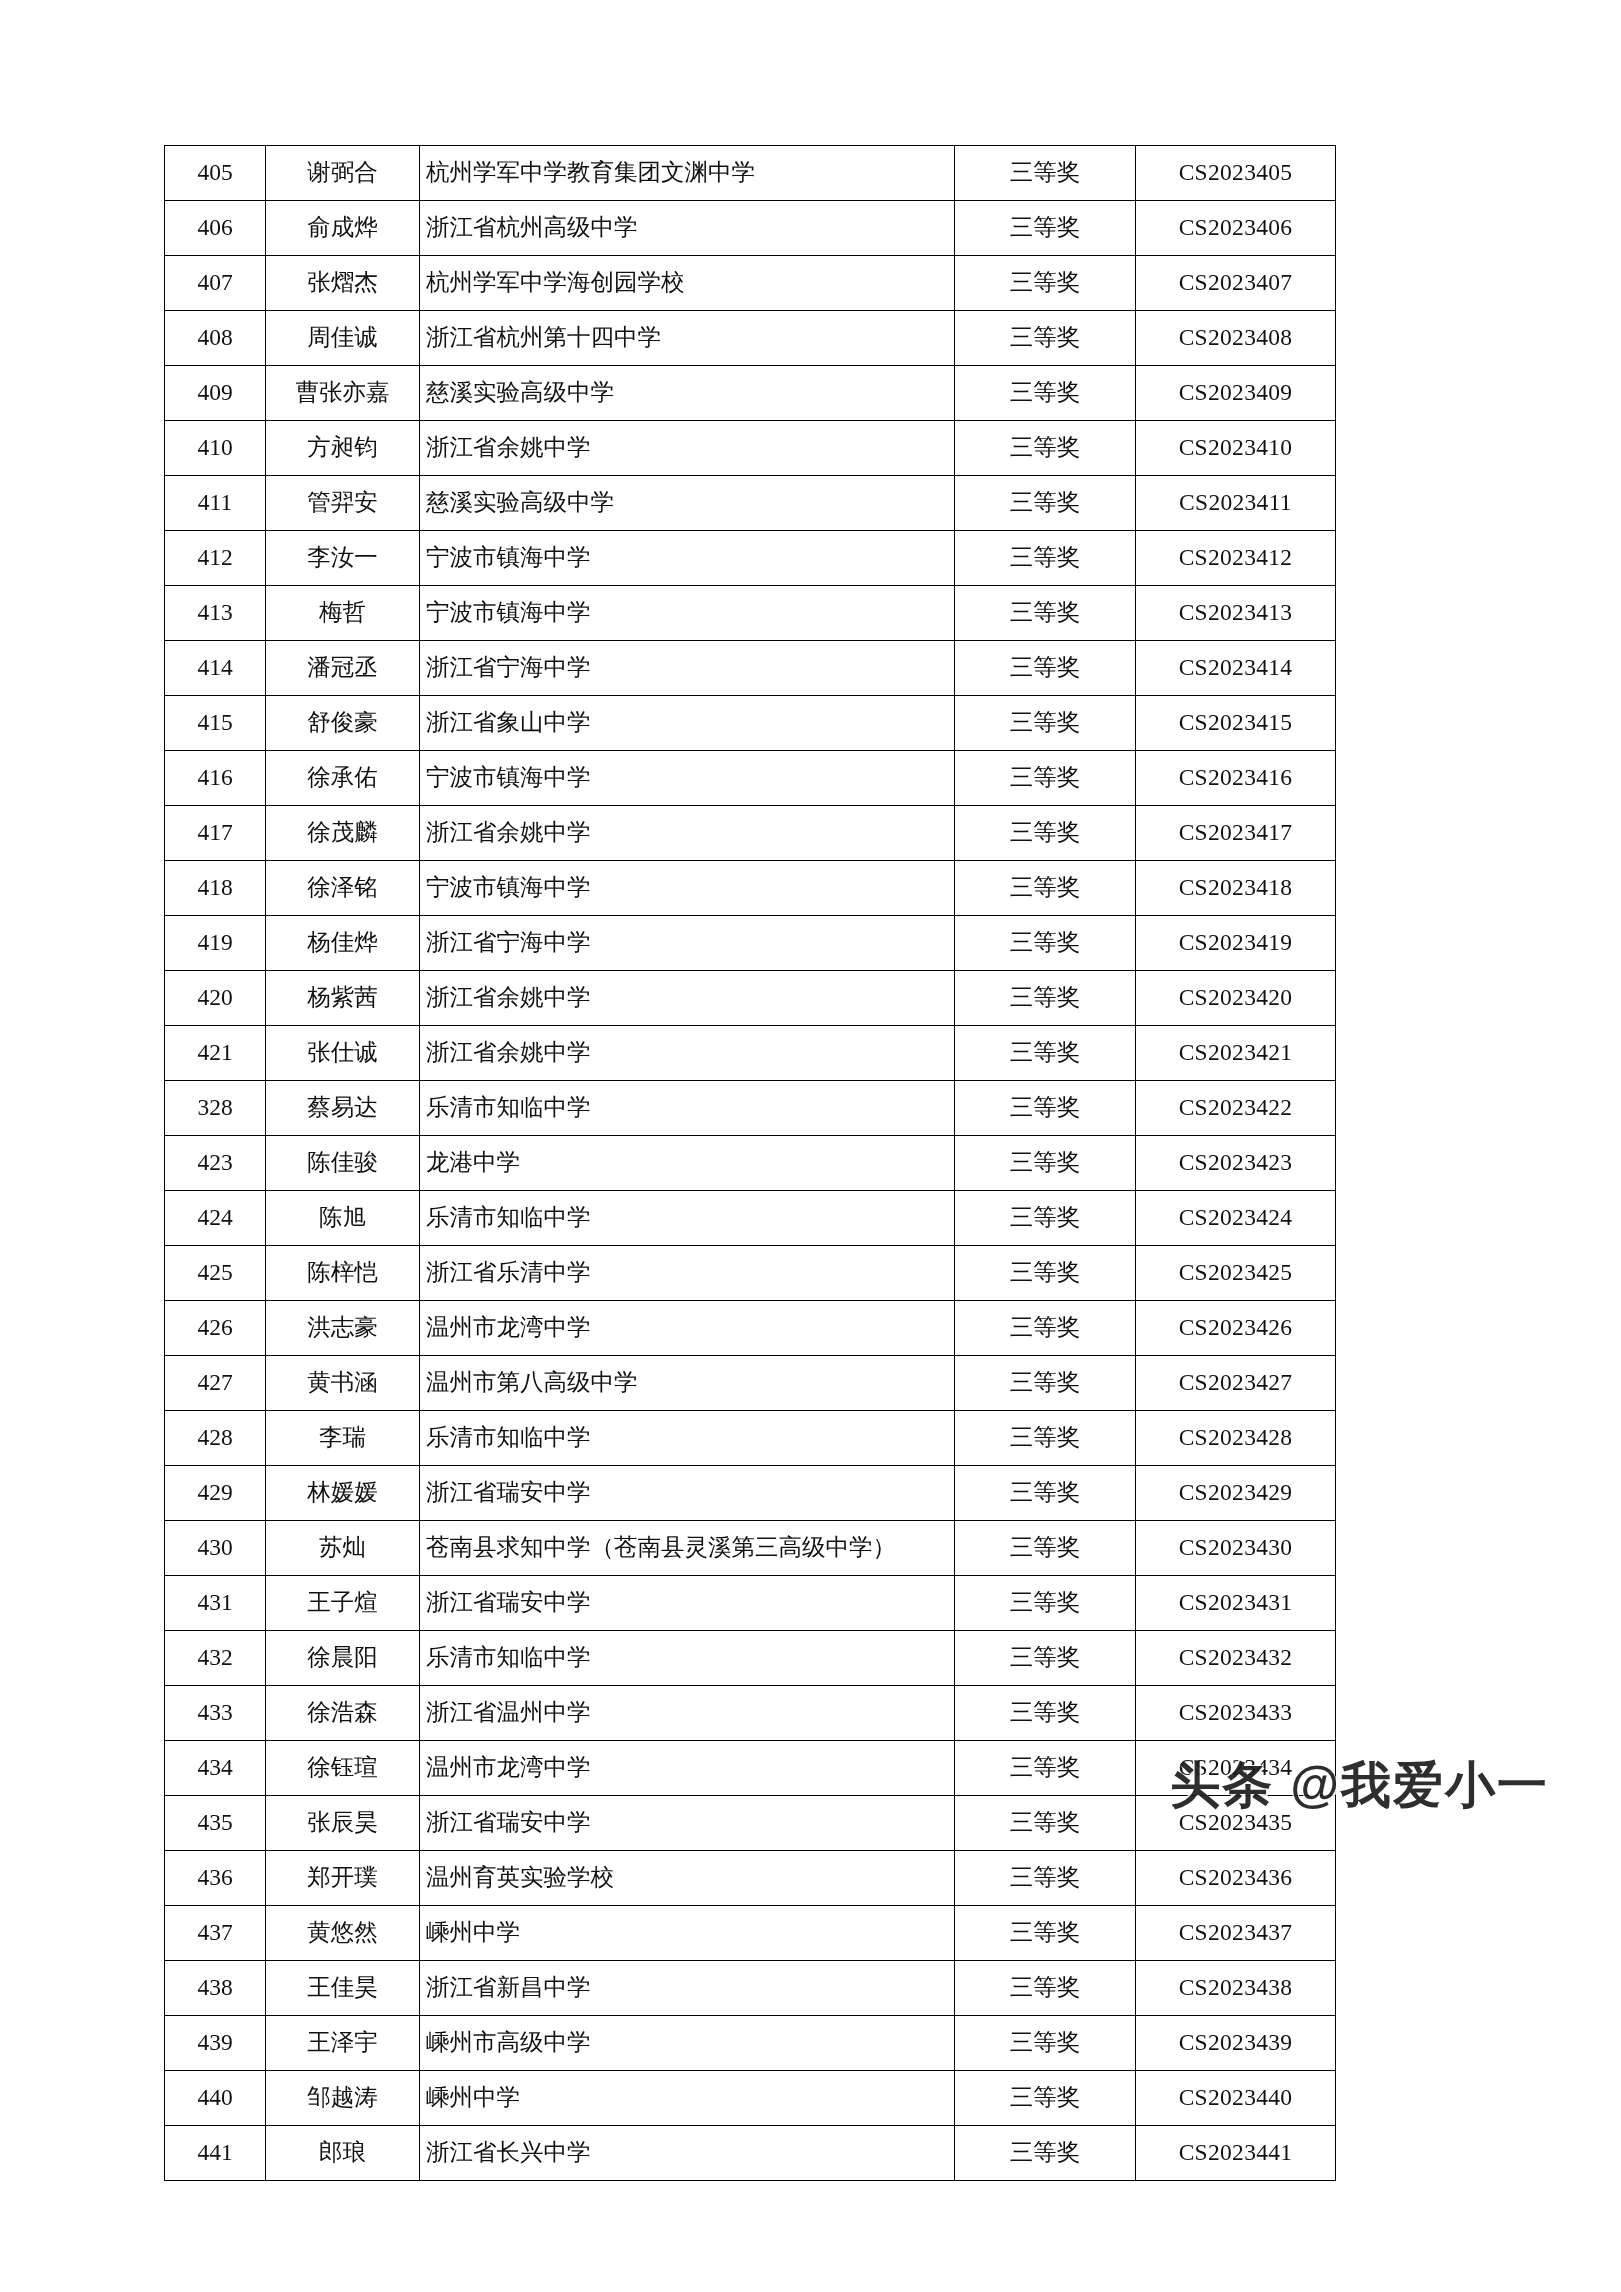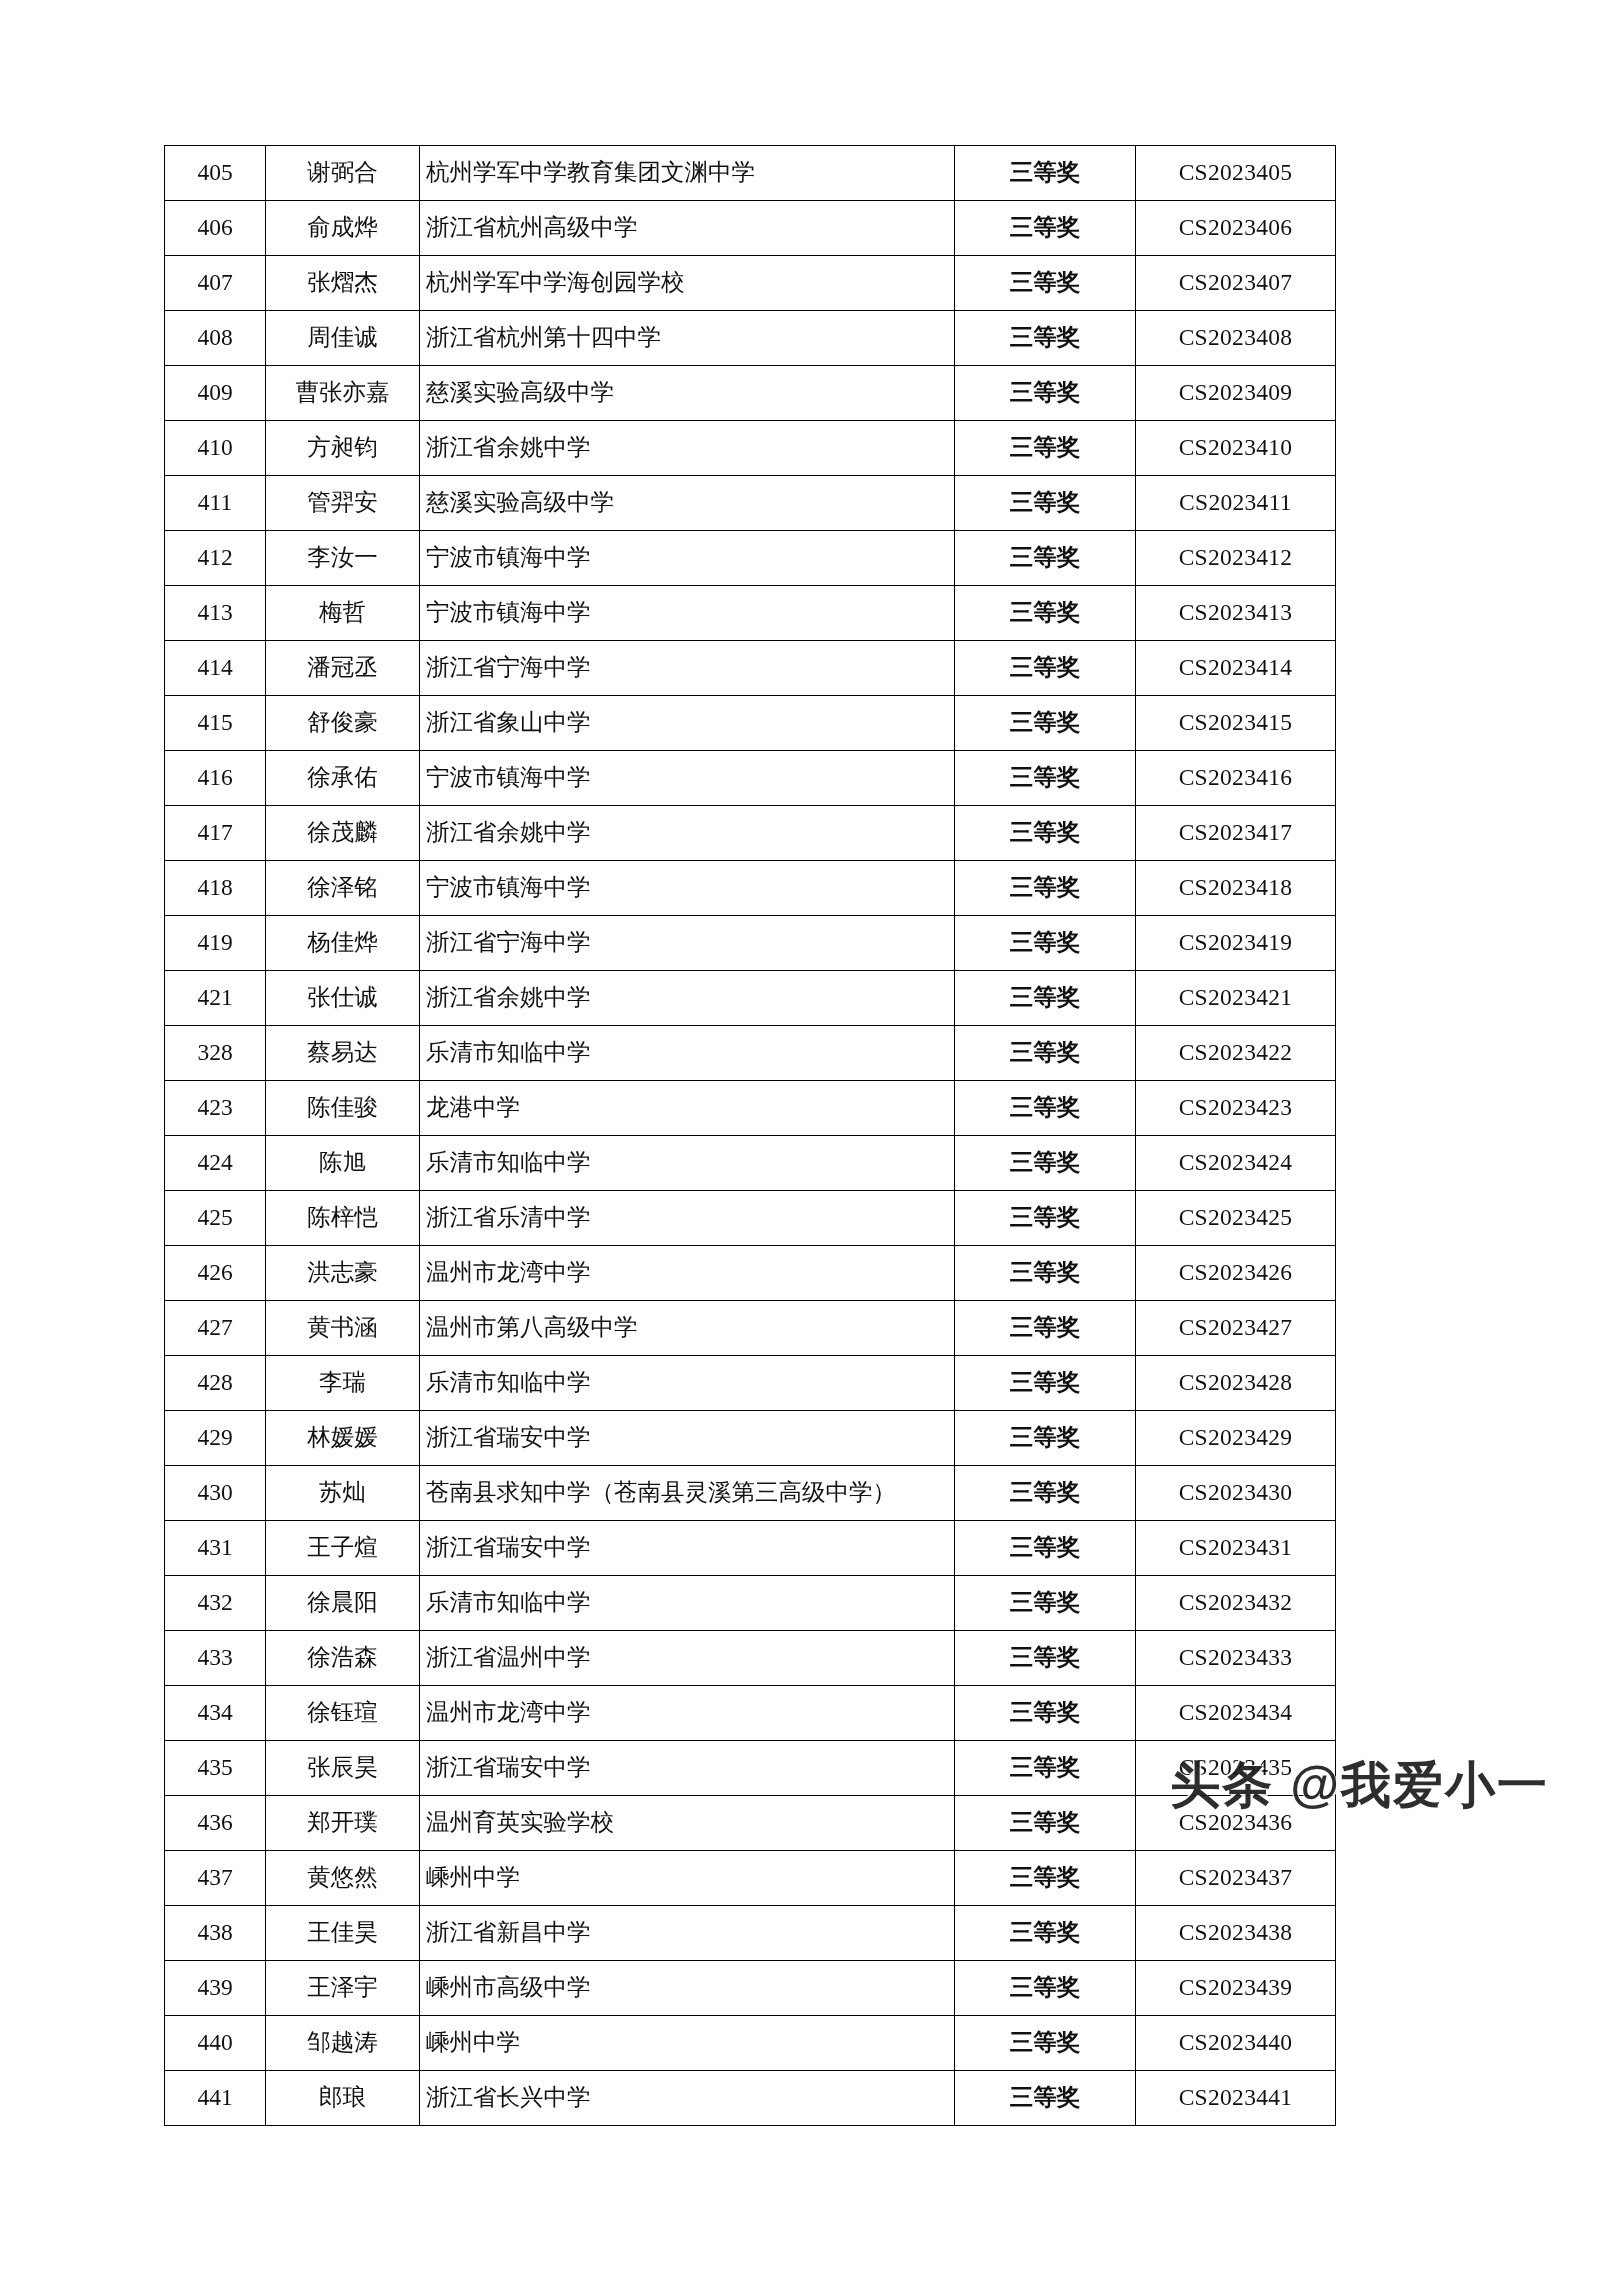--- a/index.html
+++ b/index.html
@@ -48,21 +48,21 @@
   
   col.c-index  { width: 101px; }
   col.c-name   { width: 154px; }
   col.c-school { width: 535px; }
   col.c-award  { width: 181px; }
   col.c-code   { width: 200px; }
 
   .cell-index  { text-align: center; }
   .cell-name   { text-align: center; }
   .cell-school { text-align: left; padding-left: 9.8px; }
-  .cell-award  { text-align: center; font-weight: bold; }
+  .cell-award  { text-align: center; }
   .cell-code   { text-align: center; letter-spacing: 0.3px; }
 
   
   .cell-school.overflow {
     overflow: visible;
     position: relative;
     z-index: 2;
   }
 
   .watermark {
@@ -193,20 +193,27 @@
           <td class="cell-code">CS2023418</td>
         </tr>
         <tr>
           <td class="cell-index">419</td>
           <td class="cell-name">杨佳烨</td>
           <td class="cell-school">浙江省宁海中学</td>
           <td class="cell-award">三等奖</td>
           <td class="cell-code">CS2023419</td>
         </tr>
         <tr>
+          <td class="cell-index">420</td>
+          <td class="cell-name">杨紫茜</td>
+          <td class="cell-school">浙江省余姚中学</td>
+          <td class="cell-award">三等奖</td>
+          <td class="cell-code">CS2023420</td>
+        </tr>
+        <tr>
           <td class="cell-index">421</td>
           <td class="cell-name">张仕诚</td>
           <td class="cell-school">浙江省余姚中学</td>
           <td class="cell-award">三等奖</td>
           <td class="cell-code">CS2023421</td>
         </tr>
         <tr>
           <td class="cell-index">328</td>
           <td class="cell-name">蔡易达</td>
           <td class="cell-school">乐清市知临中学</td>

